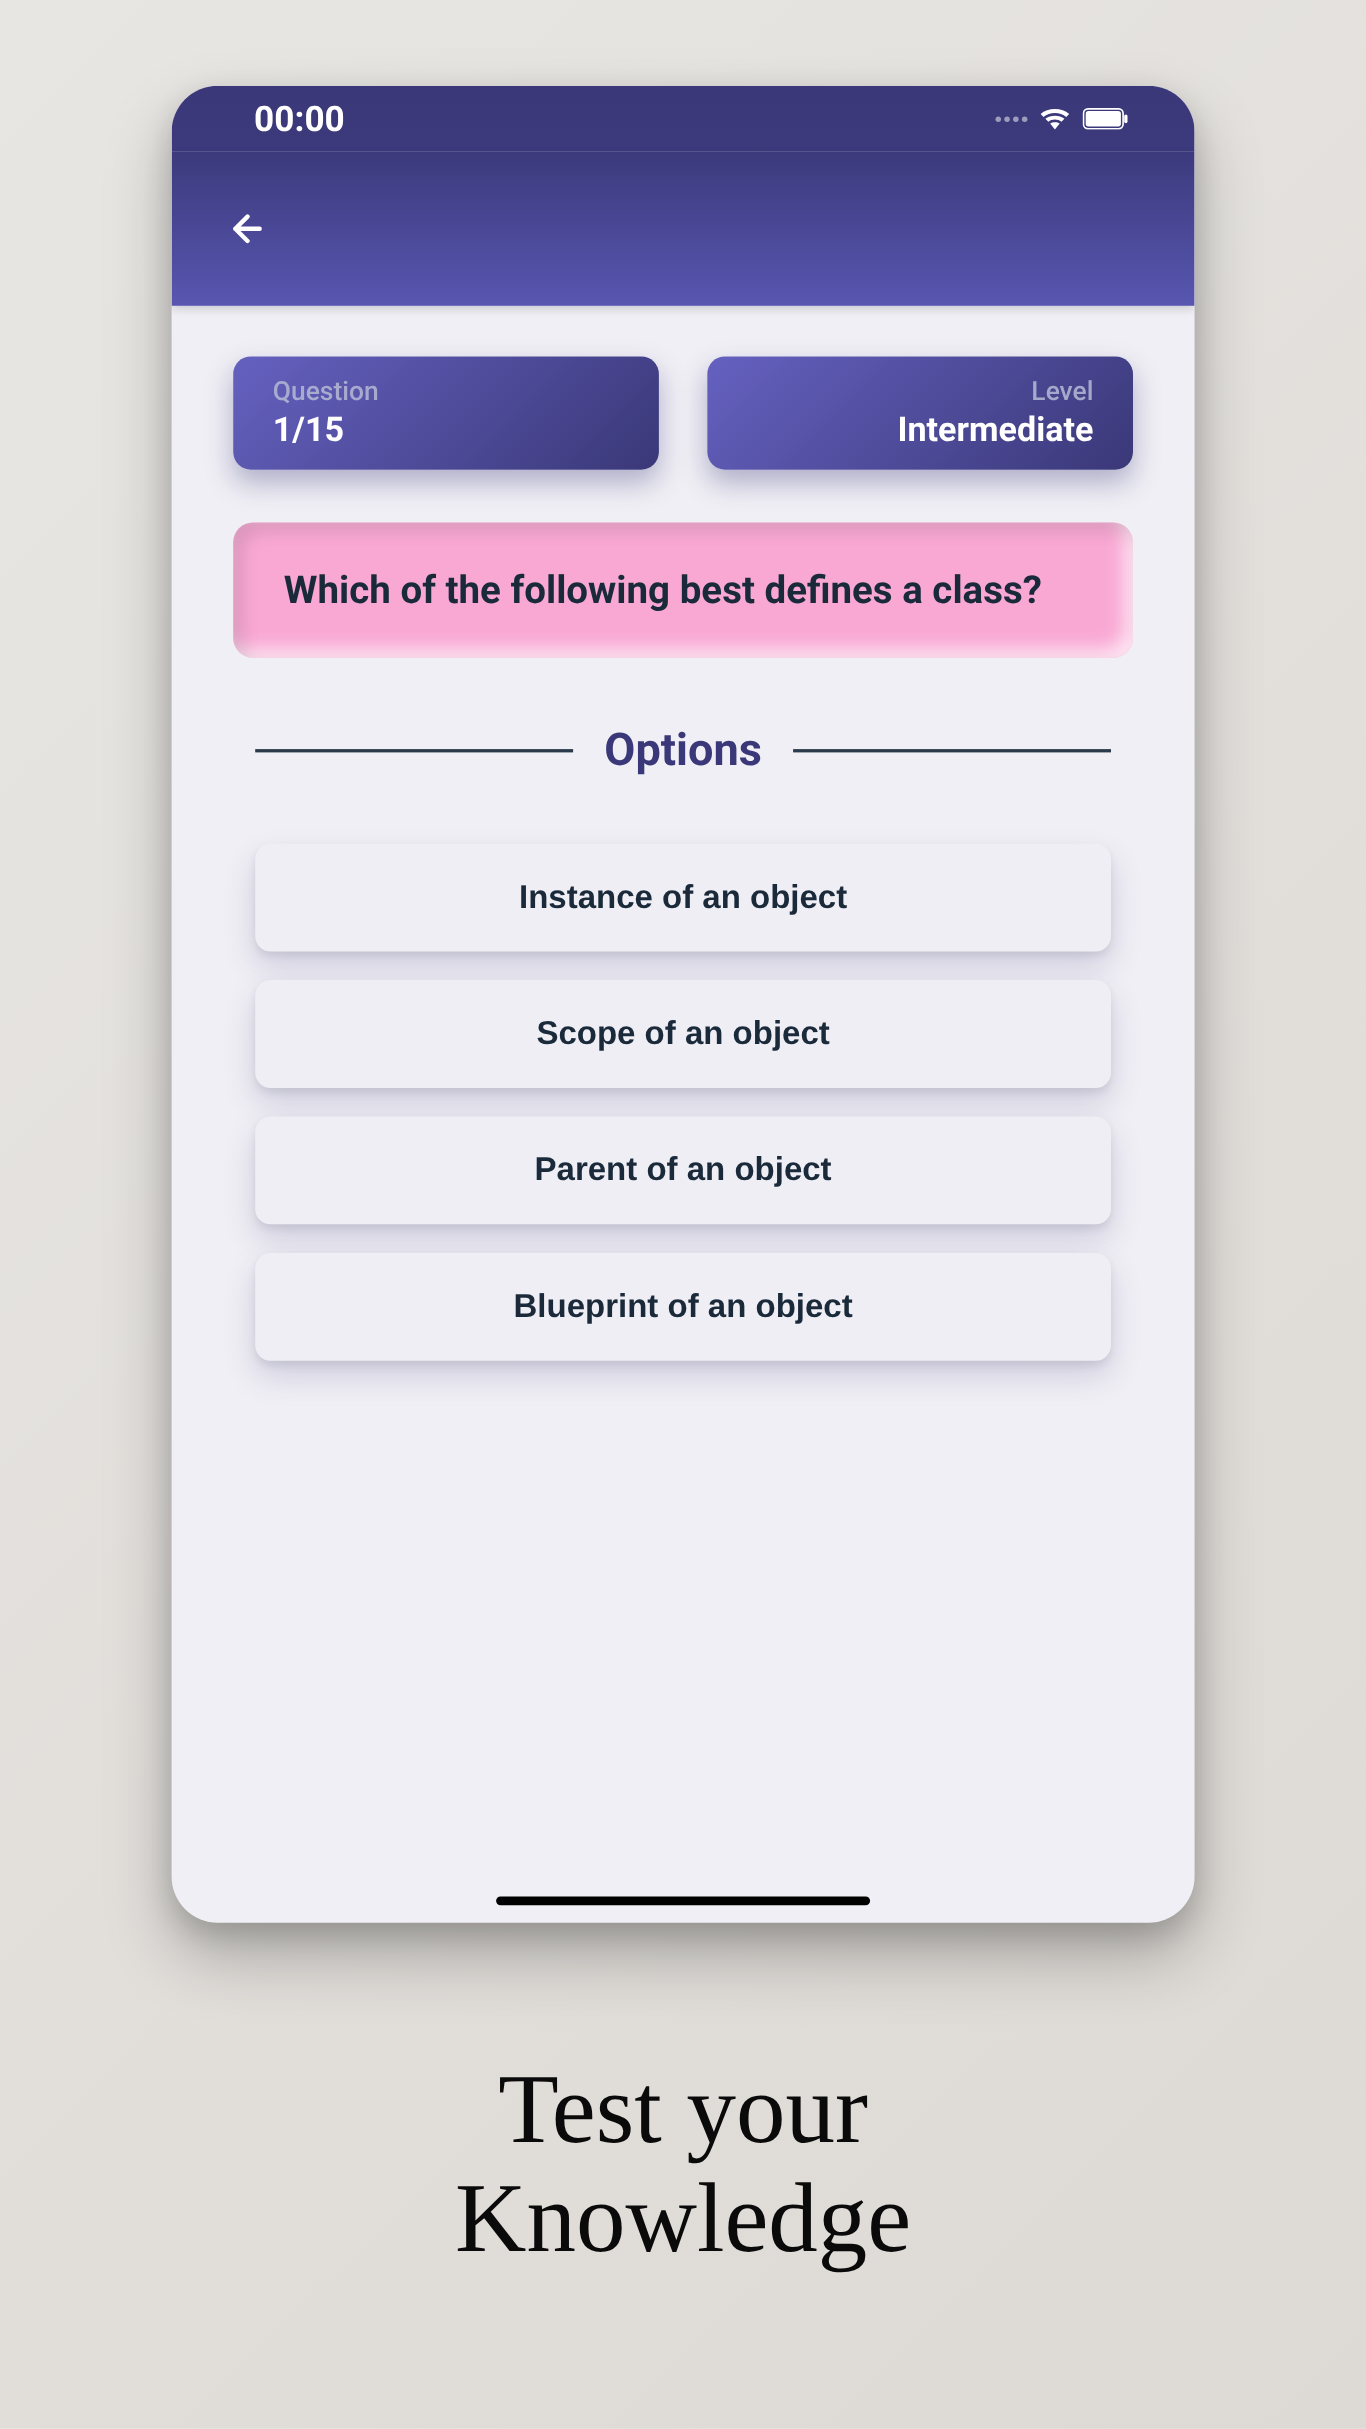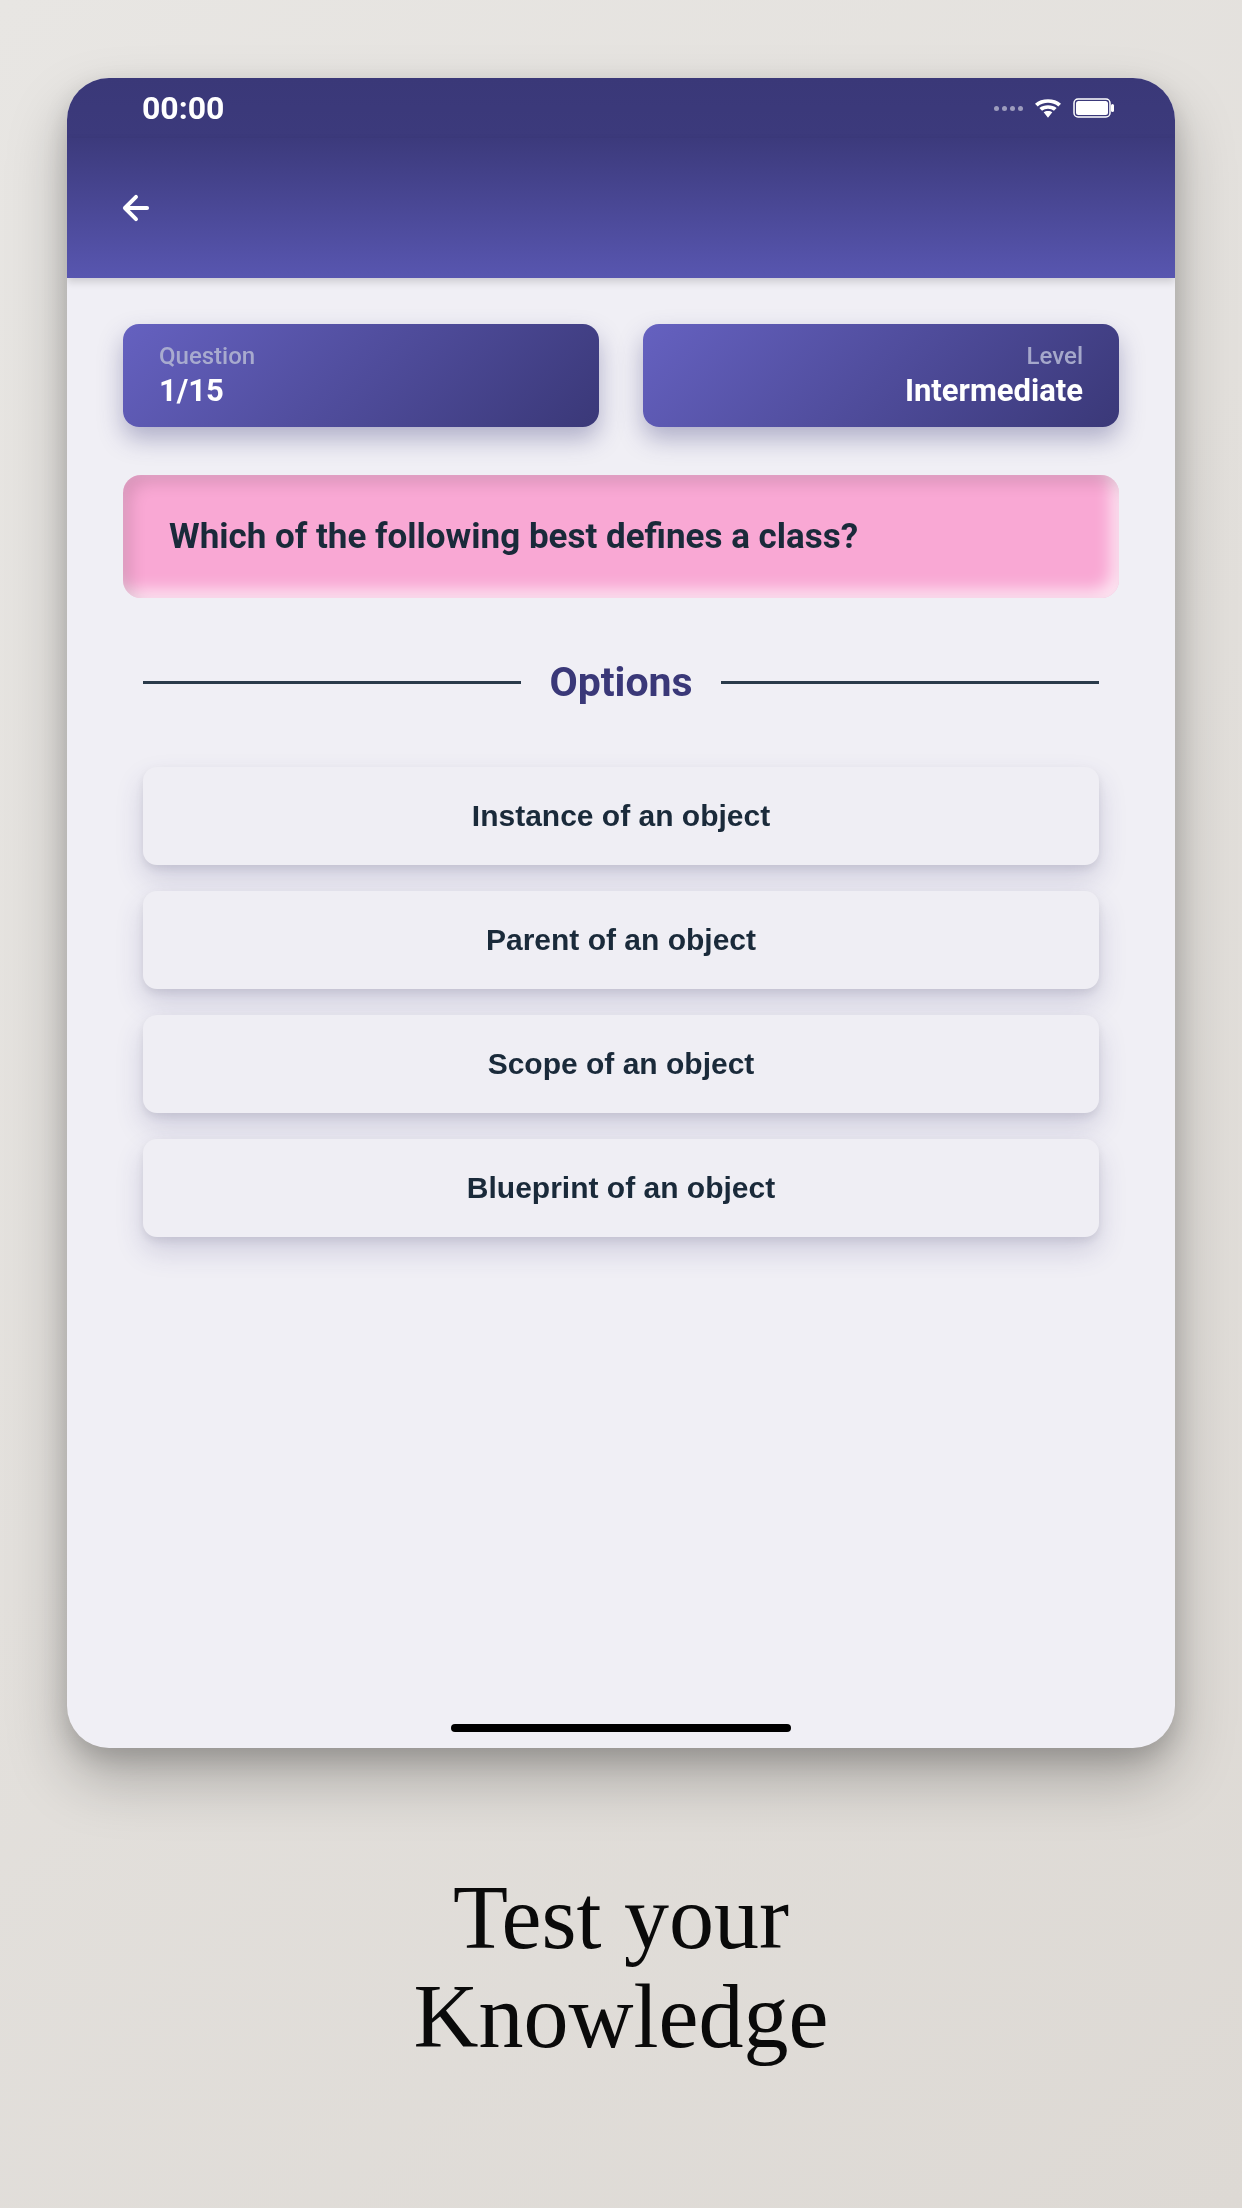--- a/index.html
+++ b/index.html
@@ -13,21 +13,21 @@
   height: 2208px;
   background: linear-gradient(135deg, #e8e6e3 0%, #ddd9d4 100%);
   font-family: -apple-system, BlinkMacSystemFont, 'Segoe UI', Roboto, sans-serif;
   display: flex;
   flex-direction: column;
   align-items: center;
   padding-top: 78px;
 }
 
 .phone-frame {
-  width: 1108px;
+  width: 930px;
   height: 1670px;
   background: #f0eff5;
   border-radius: 42px;
   overflow: hidden;
   box-shadow: 0 30px 60px rgba(0,0,0,0.25), 0 10px 25px rgba(0,0,0,0.15);
   position: relative;
   display: flex;
   flex-direction: column;
 }
 
@@ -264,22 +264,22 @@
     </div>
 
     <div class="options-divider">
       <div class="divider-line"></div>
       <span class="options-label">Options</span>
       <div class="divider-line"></div>
     </div>
 
     <div class="options-list">
       <button class="option-btn">Instance of an object</button>
+      <button class="option-btn">Scope of an object</button>
       <button class="option-btn">Parent of an object</button>
-      <button class="option-btn">Scope of an object</button>
       <button class="option-btn">Blueprint of an object</button>
     </div>
   </div>
 
   <div class="home-indicator"></div>
 </div>
 
 <div class="tagline">
   <div class="tagline-text">Test your</div>
   <div class="tagline-text">Knowledge</div>

